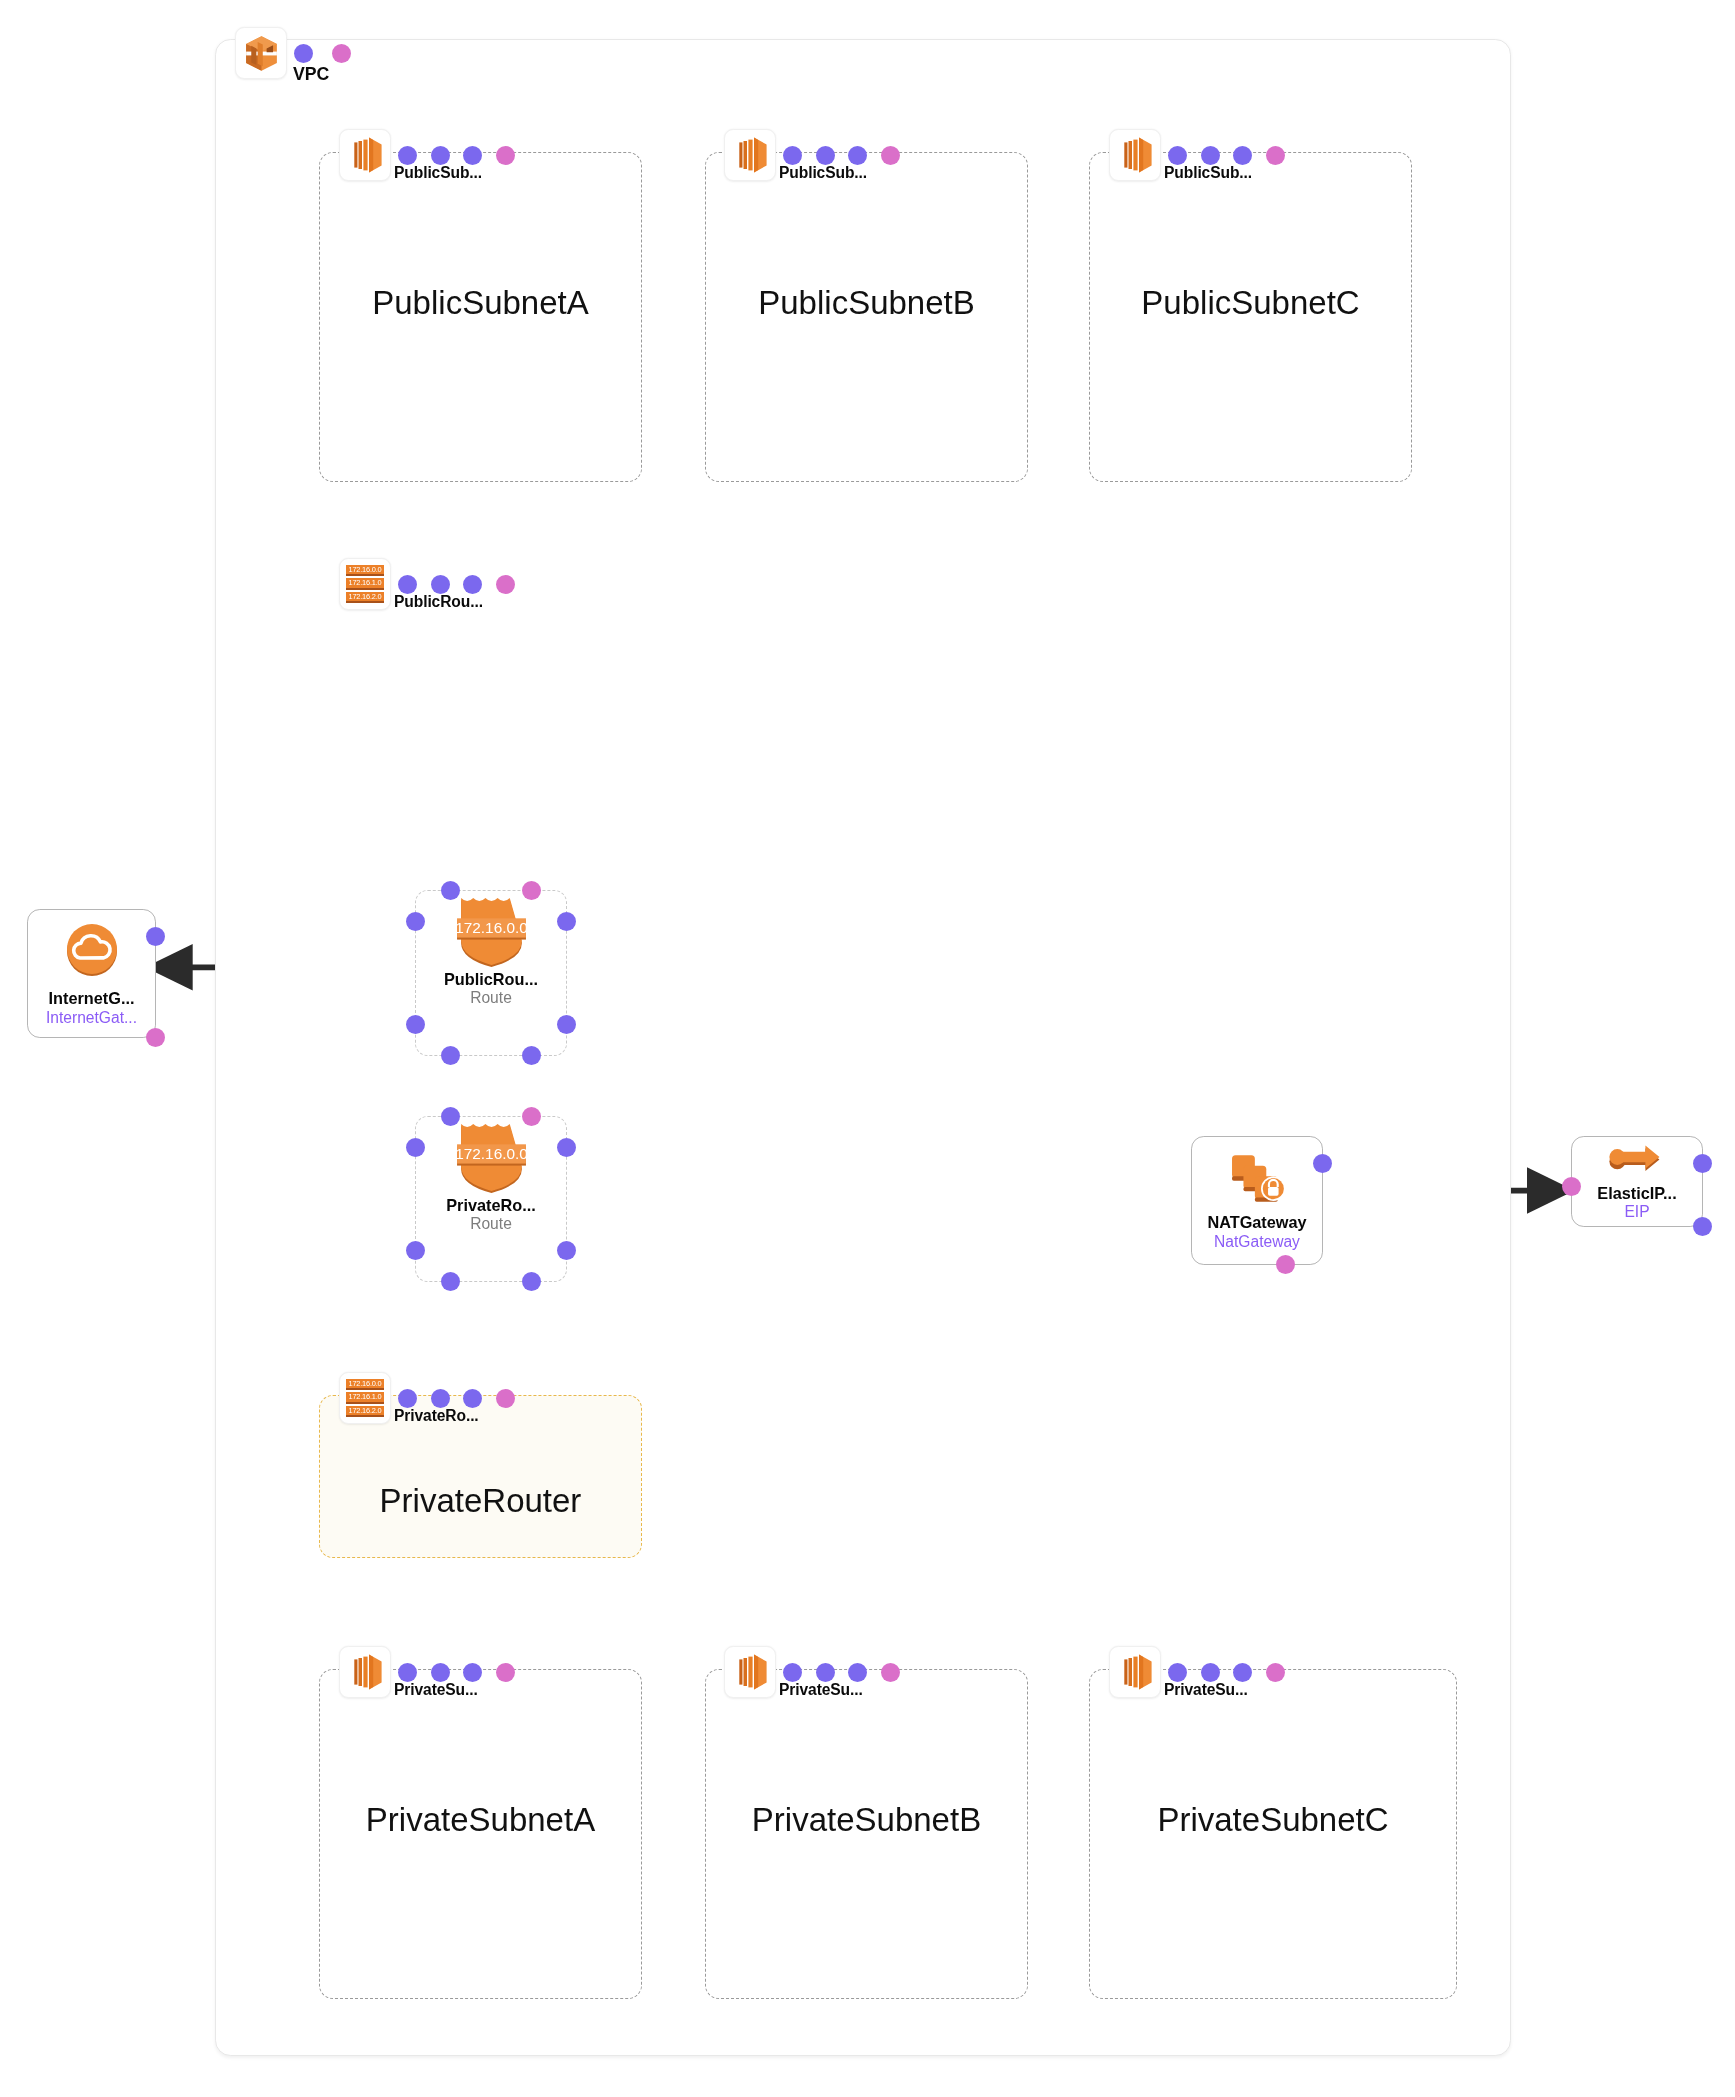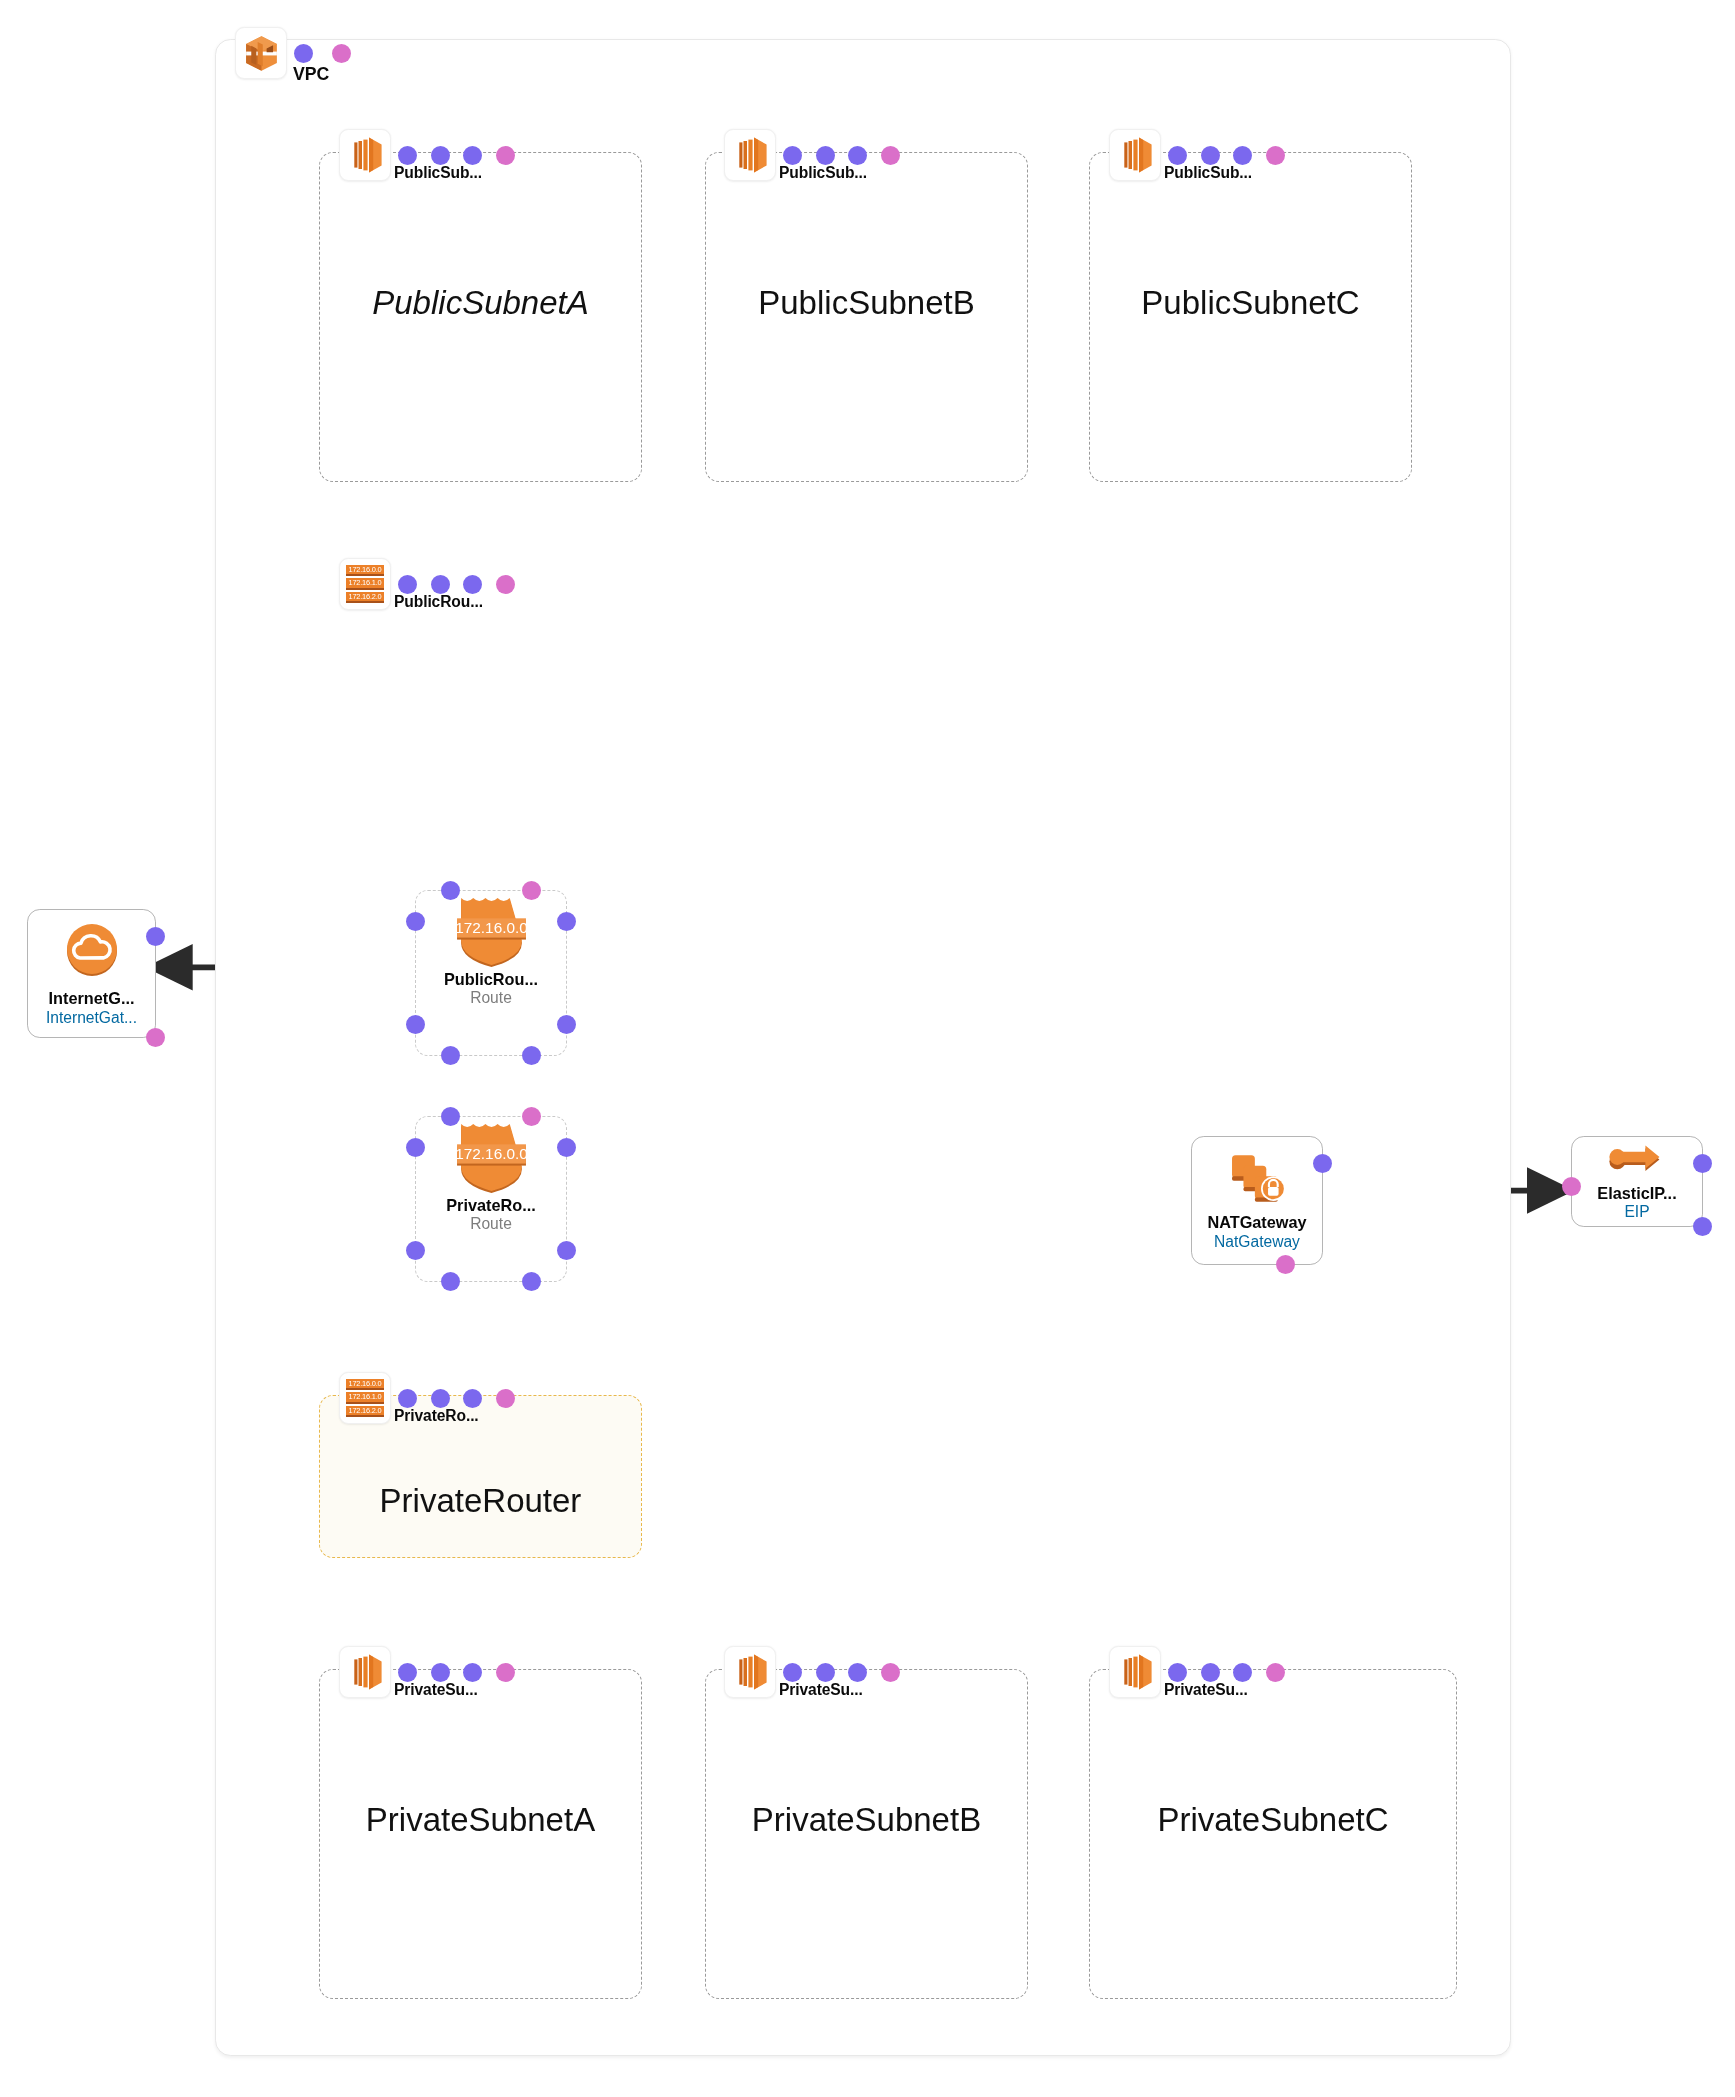--- a/index.html
+++ b/index.html
@@ -107,21 +107,21 @@
     border-radius: 12.8px;
     display: flex; flex-direction: column;
     align-items: center; justify-content: center;
   }
   .node .node-icon { margin-bottom: 4.3px; }
   .node .node-title {
     font-size: 16.3px; font-weight: bold; color: #080808;
     line-height: 1.05; white-space: nowrap;
   }
   .node .node-sub {
-    font-size: 15.6px; color: #0369a1; line-height: 1.15;
+    font-size: 15.6px; color: #8b5cf6; line-height: 1.15;
     white-space: nowrap; margin-top: 1.4px;
   }
   .node .h {
     position: absolute; width: 19px; height: 19px; border-radius: 50%;
   }
 
   
   .route-node {
     position: absolute;
     border: 1.4px dashed #c9c9c9;
@@ -212,21 +212,21 @@
       </svg>
     </div>
     <div class="hdr-dots">
       <span class="dot purple"></span>
       <span class="dot pink"></span>
     </div>
     <div class="hdr-label">VPC</div>
   </div>
 
   <div class="subnet-group" style="left:319px; top:152px; width:323px; height:330px;">
-    <div class="group-title" style="top:131px;font-style:italic;">PublicSubnetA</div>
+    <div class="group-title" style="top:131px;">PublicSubnetA</div>
   </div>
   <div class="group-header" style="left:339px; top:129px;">
     <div class="hdr-icon">
       <svg width="35" height="40" viewBox="0 0 50 56">
         <polygon points="30,3 48,13 48,43 30,53" fill="#ef8b35"></polygon>
         <polygon points="30,3 36,6.5 36,49.5 30,53" fill="#e2761f"></polygon>
         <rect x="22" y="6" width="6" height="44" fill="#e87f26"></rect>
         <rect x="15" y="8" width="5" height="40" fill="#d96f1c"></rect>
         <rect x="9" y="10" width="4.5" height="36" fill="#c96218"></rect>
       </svg>

